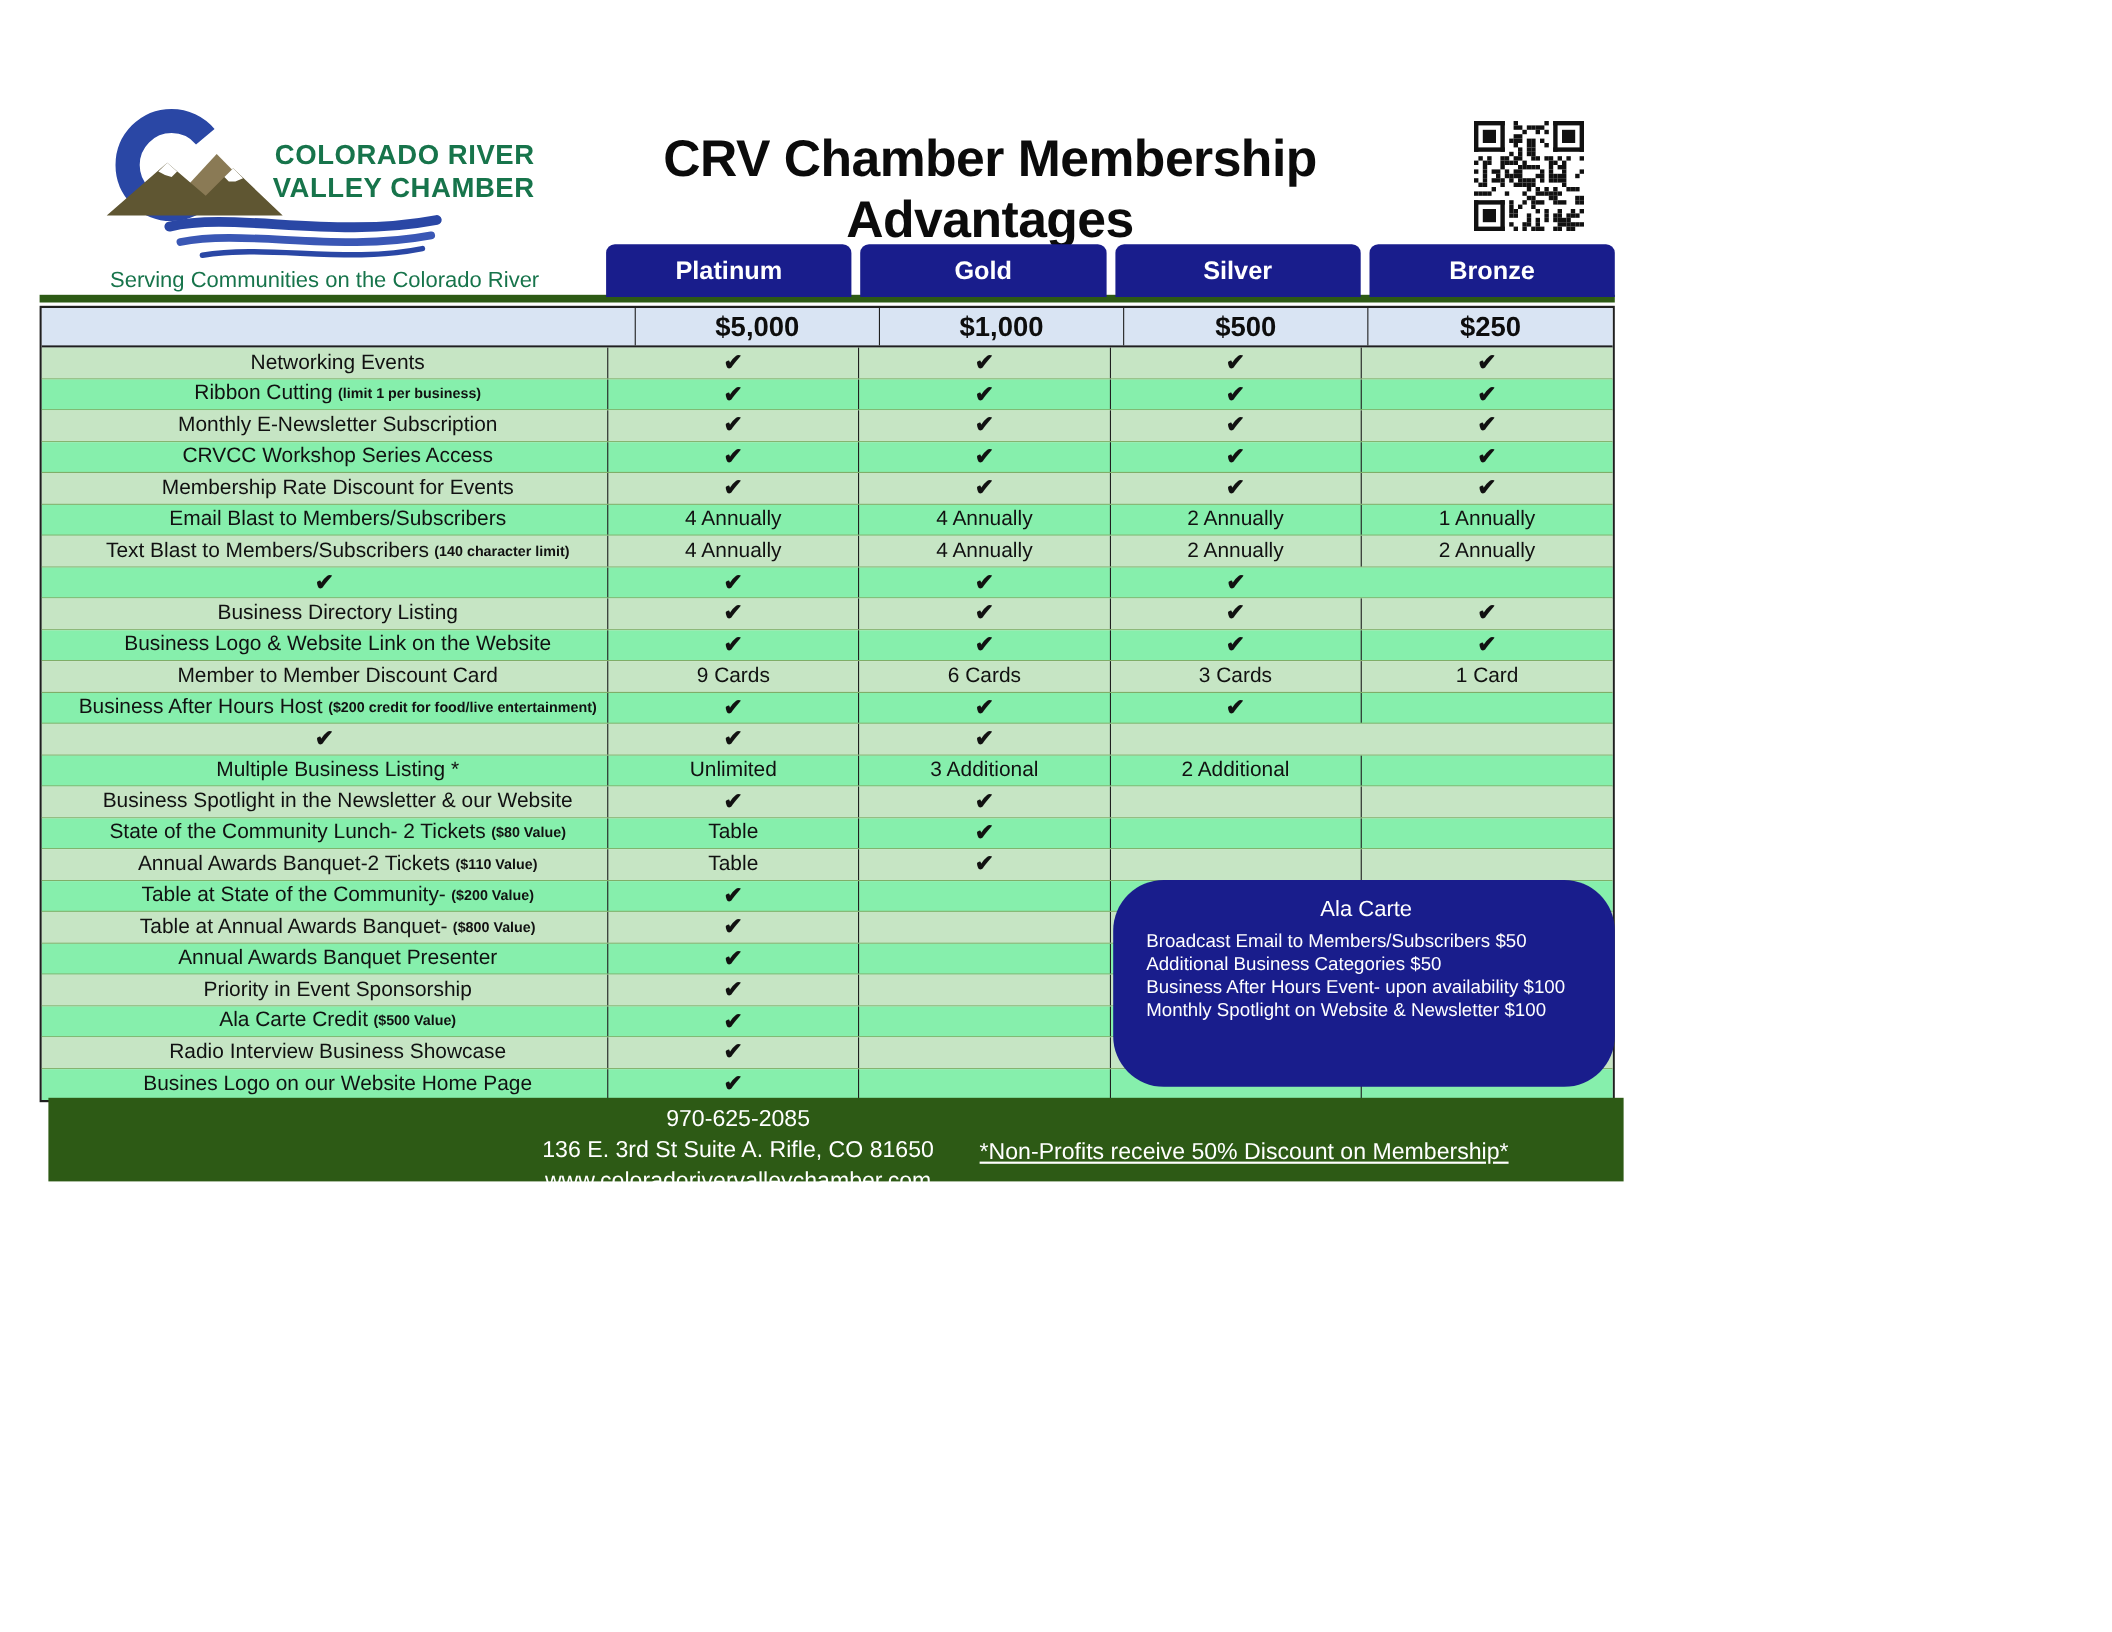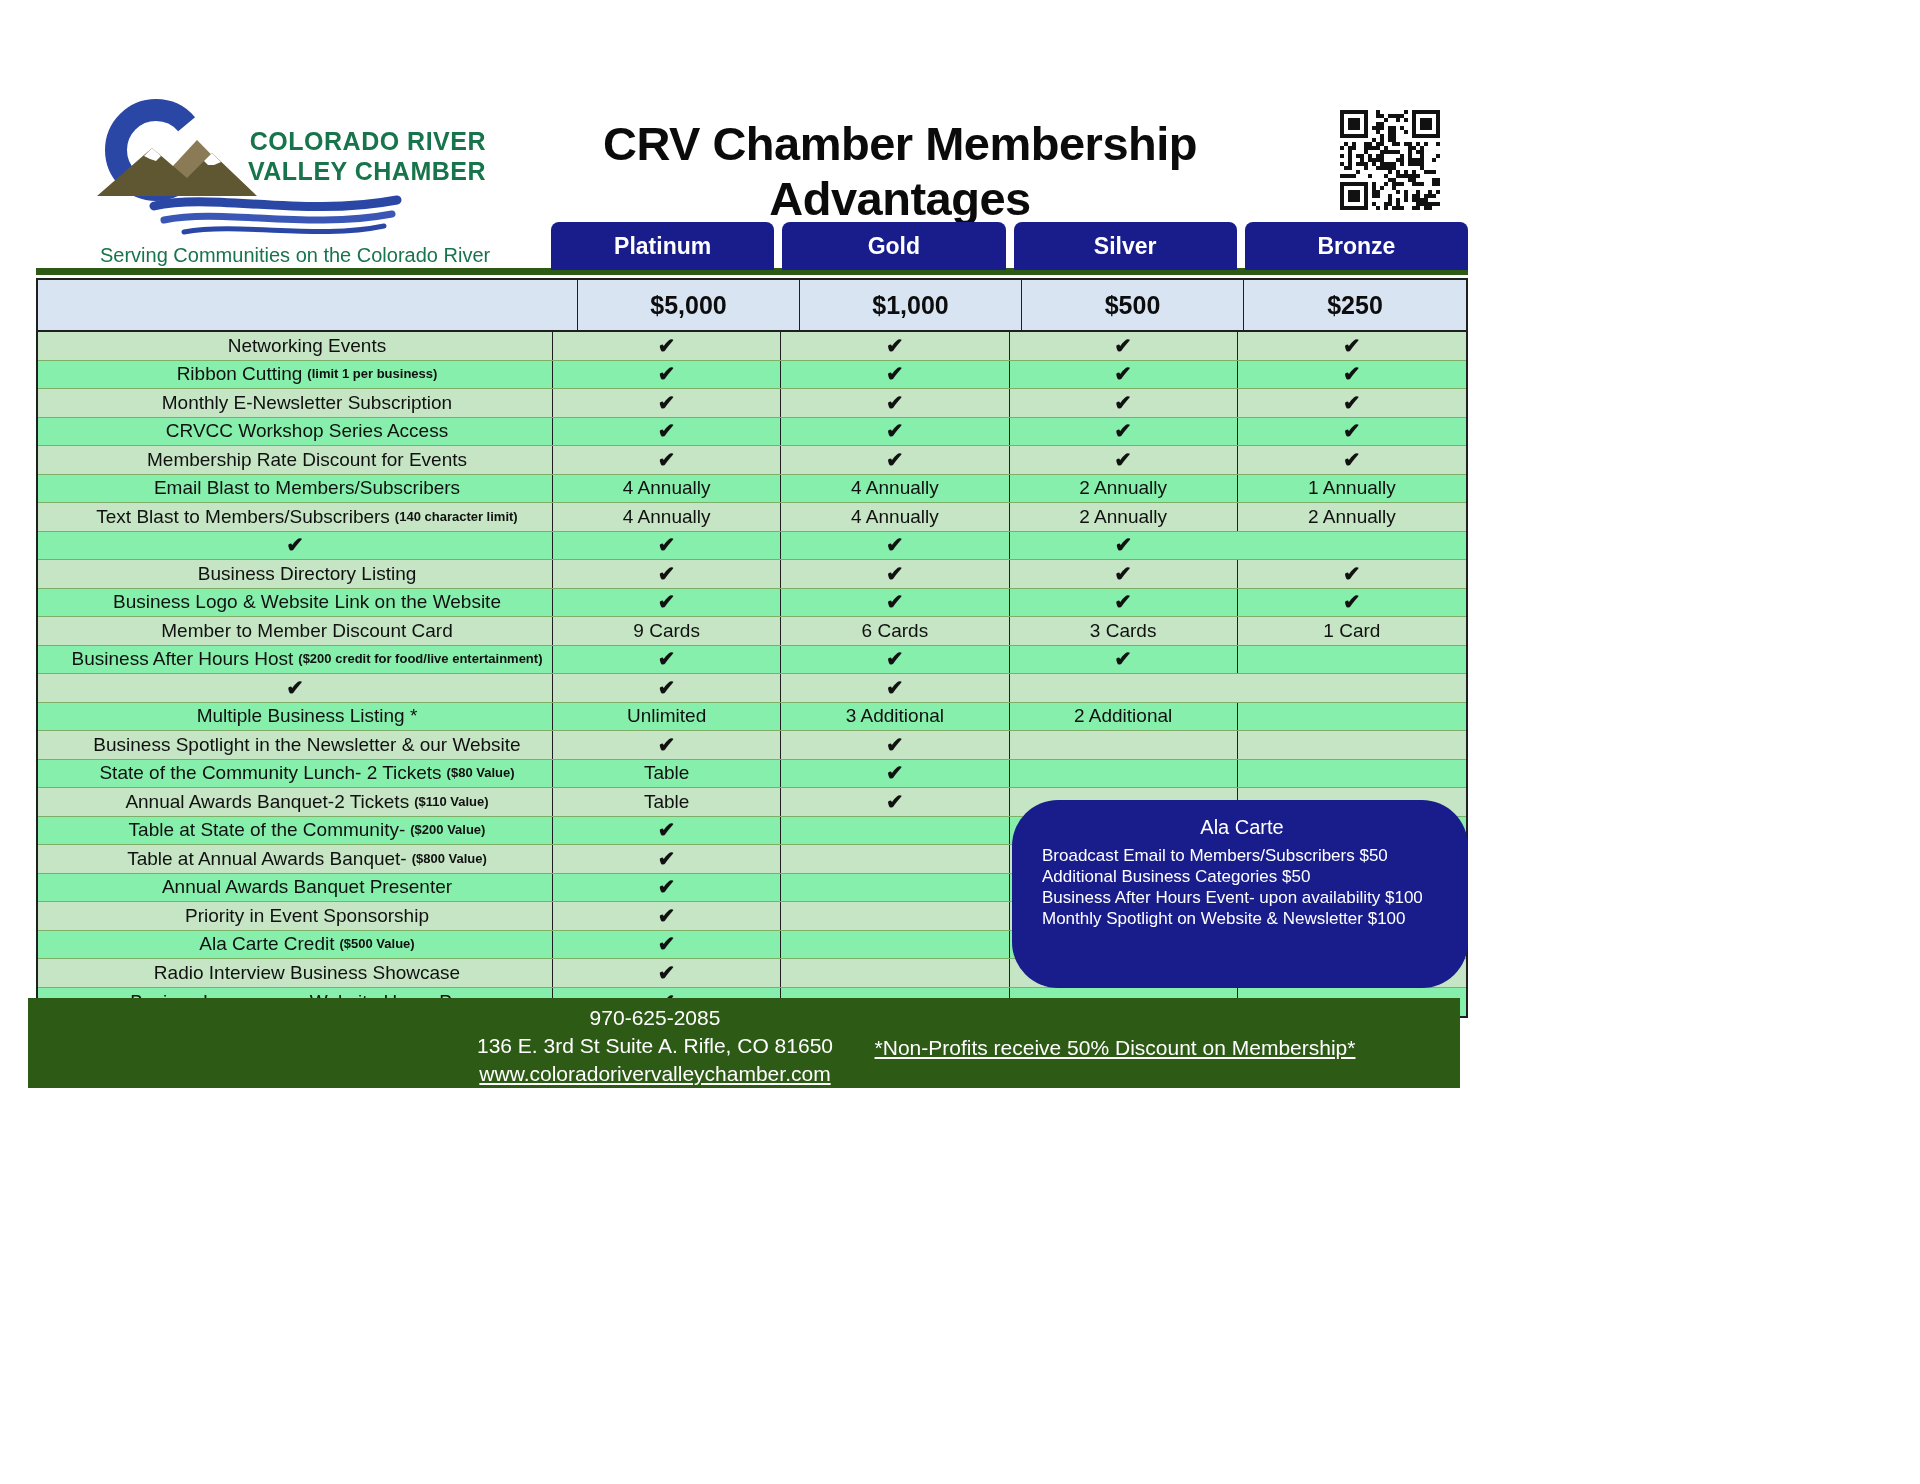--- a/index.html
+++ b/index.html
@@ -37,41 +37,41 @@
   .tab{background:var(--navy);color:#fff;font-size:23px;font-weight:600;
     display:flex;align-items:center;justify-content:center;
     border-radius:8px 8px 0 0;}
 
   
   .table{position:absolute;left:36px;top:278px;width:1432px;z-index:2;
     border:2px solid var(--grid-dark);background:#fff;}
   .t-row{display:grid;grid-template-columns:515px repeat(4,1fr);}
   .t-row.green{background:var(--green-row);}
   .t-row.white{background:#86efac;}
-  .price-row{height:52px;background:var(--price-bg);border-bottom:2px solid var(--grid-dark);padding-left:25px;}
+  .price-row{height:36px;background:var(--price-bg);border-bottom:2px solid var(--grid-dark);padding-left:25px;}
   .price-row .cell{font-size:25px;font-weight:bold;color:#0d0d0d;}
   .feature-rows .t-row{height:28.5px;border-bottom:1px solid var(--row-line);}
   .feature-rows .t-row:last-child{border-bottom:none;}
   .cell{display:flex;align-items:center;justify-content:center;
     border-right:1px solid var(--grid-dark);padding:0 6px;}
   .cell:last-child{border-right:none;}
   .label-cell{font-size:19px;color:var(--ink);text-align:center;line-height:20px;margin-left:24px;}
   .label-cell .note{font-size:13px;font-weight:bold;margin-left:5px;white-space:nowrap;}
   .val-cell{font-size:19px;color:var(--ink);}
   .val-cell.check{font-size:21px;font-weight:bold;}
 
   
   .ala-box{position:absolute;left:1012px;top:800px;width:456px;height:188px;
     background:var(--navy);border-radius:46px;z-index:5;color:#fff;
     padding:16px 26px 0 30px;}
   .ala-title{text-align:center;font-size:20px;margin-bottom:6px;}
   .ala-item{font-size:17px;line-height:21px;}
 
   
-  .footer{position:absolute;left:28px;top:998px;width:1432px;height:90px;
+  .footer{position:absolute;left:44px;top:998px;width:1432px;height:76px;
     background:var(--footer-green);color:#fff;z-index:4;}
   .footer-contact{position:absolute;left:377px;top:6px;width:500px;text-align:center;
     font-size:21px;line-height:28px;display:flex;flex-direction:column;}
   .footer-note{position:absolute;left:787px;top:38px;width:600px;text-align:center;
     font-size:21px;}
   .underline{text-decoration:underline;}
 </style>
 </head>
 <body>
 

